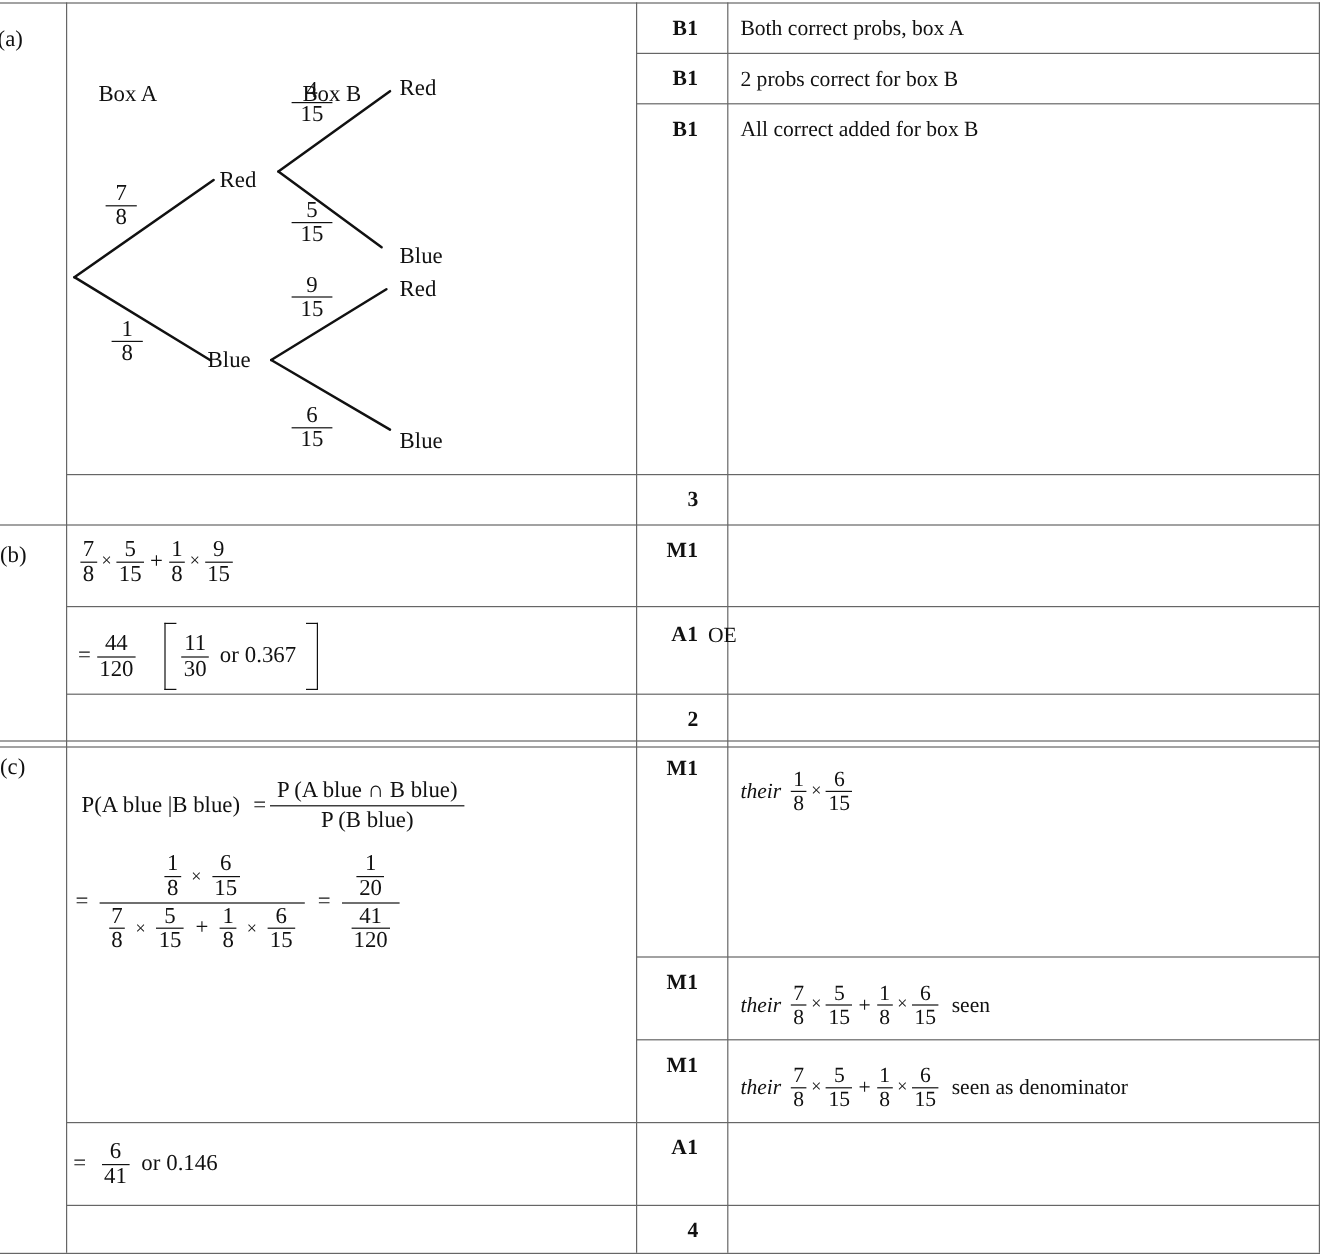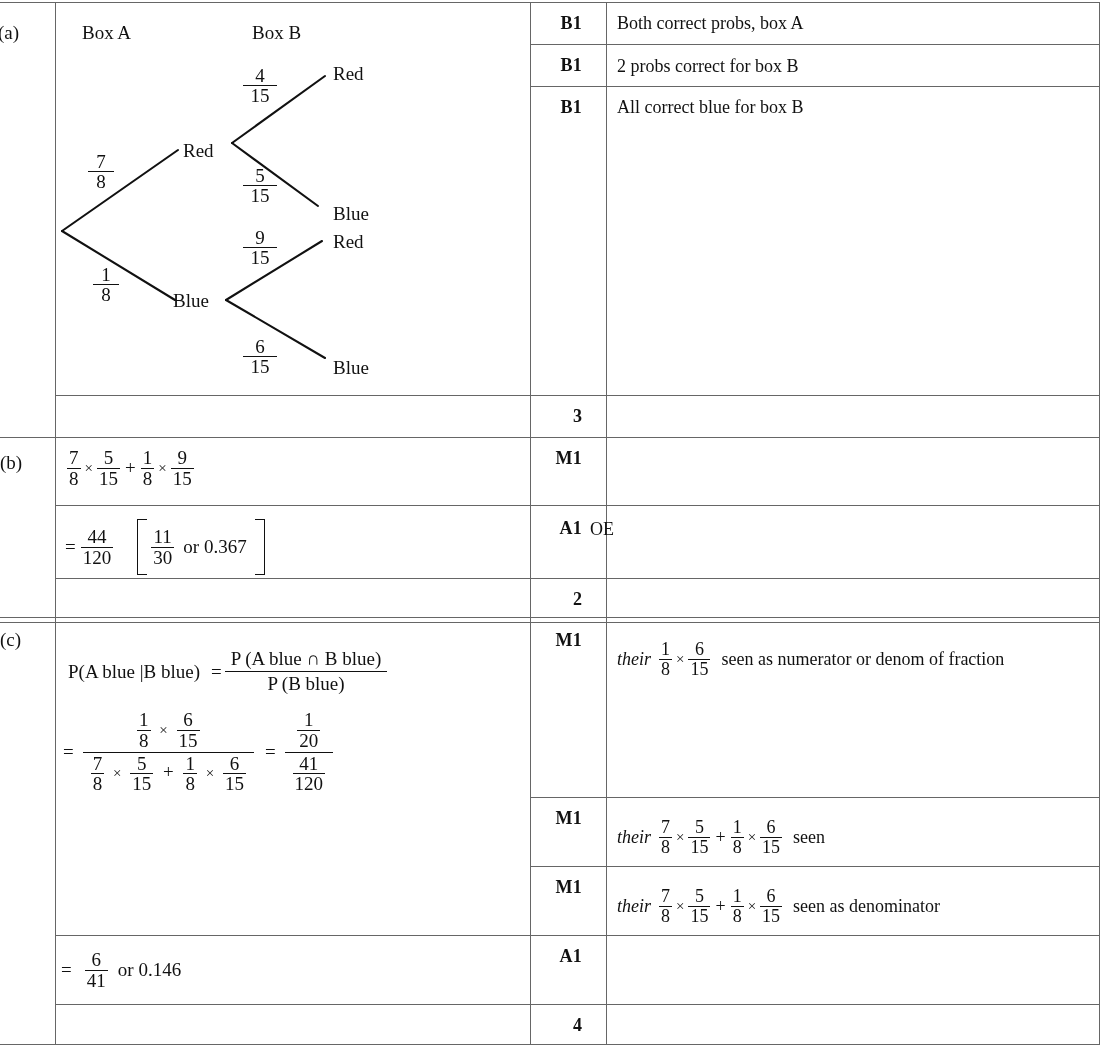--- a/index.html
+++ b/index.html
@@ -13,21 +13,21 @@
   
   .hline{position:absolute;background:#666;height:1px;}
   .vline{position:absolute;background:#666;width:1px;}
   .dbl{position:absolute;height:4px;border-top:1px solid #666;border-bottom:1px solid #666;background:#fff;}
 
   
   .part-label{position:absolute;font-size:19px;line-height:1;}
   .mark{position:absolute;font-size:18px;font-weight:bold;text-align:right;width:60px;letter-spacing:.3px;}
   .comment{position:absolute;font-size:18px;line-height:1.25;white-space:nowrap;}
   .total{position:absolute;font-size:18px;font-weight:bold;text-align:right;width:60px;}
-  .boxlbl{position:absolute;font-size:19px;}
+  .boxlbl{position:absolute;font-size:19px;margin-top:46px;}
   .node{position:absolute;font-size:19px;}
 
   
   .frac{display:inline-block;vertical-align:middle;text-align:center;line-height:1.04;margin:0 2px;}
   .frac .num{display:block;padding:0 2px;}
   .frac .den{display:block;border-top:1.3px solid #111;padding:0 2px;}
   .mathrow{position:absolute;font-size:19px;white-space:nowrap;display:flex;align-items:center;}
   .op{display:inline-block;padding:0 3px;}
   .times{display:inline-block;padding:0 2px;font-size:15px;}
 
@@ -125,21 +125,21 @@
   <div class="tfrac" style="left:243px; top:337px; width:34px;">
     <span class="num">6</span>
     <span class="den">15</span>
   </div>
 
   <div class="mark" style="left:522px; top:13px;">B1</div>
   <div class="comment" style="left:617px; top:12px;">Both correct probs, box A</div>
   <div class="mark" style="left:522px; top:55px;">B1</div>
   <div class="comment" style="left:617px; top:55px;">2 probs correct for box B</div>
   <div class="mark" style="left:522px; top:97px;">B1</div>
-  <div class="comment" style="left:617px; top:96px;">All correct blue for box B</div>
+  <div class="comment" style="left:617px; top:96px;">All correct added for box B</div>
   <div class="total" style="left:522px; top:406px;">3</div>
 
   <div class="part-label" style="left:0px; top:453px;">(b)</div>
 
   <div class="mathrow" style="left:65px; top:448px;">
     <span class="frac">
       <span class="num">7</span>
       <span class="den">8</span>
     </span>
     <span class="times">×</span>
@@ -262,21 +262,20 @@
     <span class="ital">their</span>
     <span class="frac">
       <span class="num">1</span>
       <span class="den">8</span>
     </span>
     <span class="times">×</span>
     <span class="frac">
       <span class="num">6</span>
       <span class="den">15</span>
     </span>
-    <span style="padding-left:9px;">seen as numerator or denom of fraction</span>
   </div>
 
   <div class="mark" style="left:522px; top:808px;">M1</div>
   <div class="mathrow" style="left:617px; top:818px; font-size:18px;">
     <span class="ital">their</span>
     <span class="frac">
       <span class="num">7</span>
       <span class="den">8</span>
     </span>
     <span class="times">×</span>

